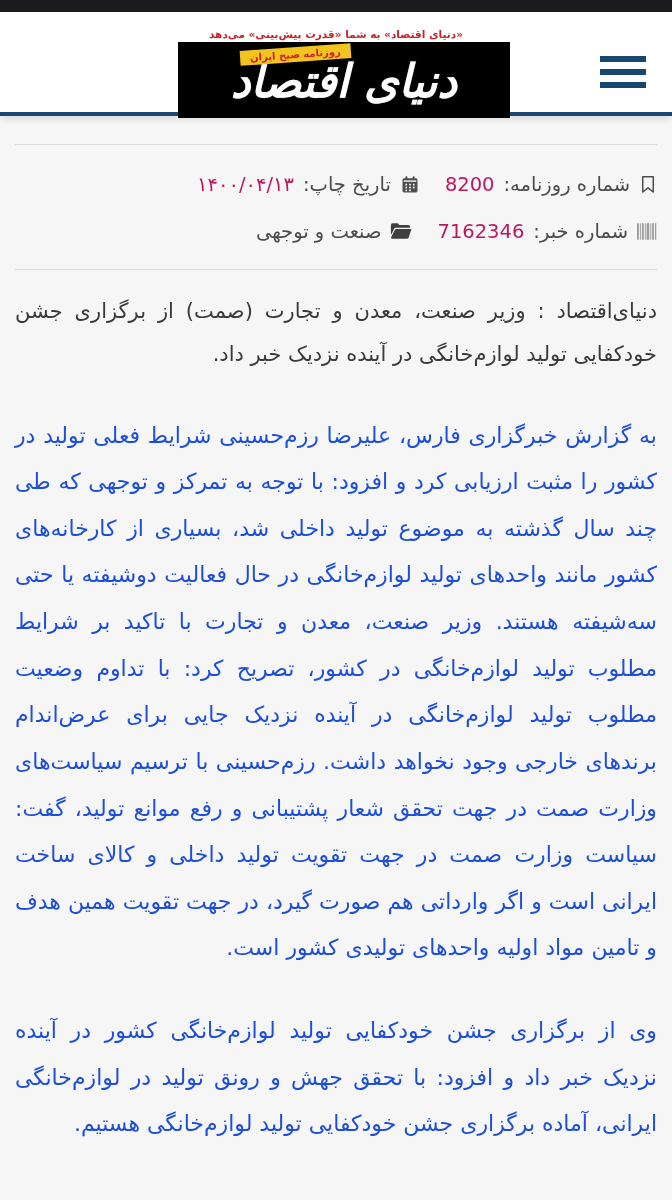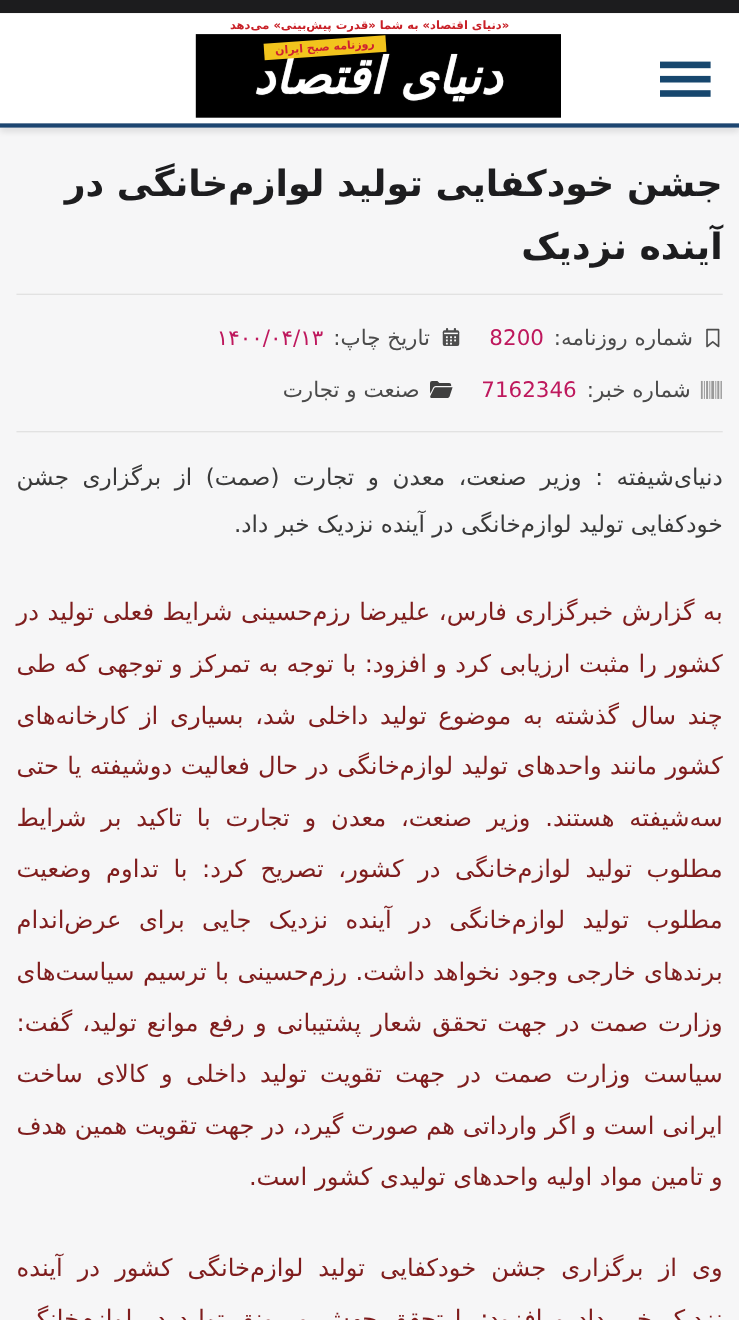--- a/index.html
+++ b/index.html
@@ -9,21 +9,21 @@
     font-family: "DejaVu Sans", sans-serif;
     direction: rtl;
   }
   
   .topbar { height: 12px; background: #1c1c1e; }
 
   
   .site-header { background: #ffffff; height: 100px; position: relative; }
   .tagline {
     text-align: center; color: #c92128; font-size: 10.5px; font-weight: bold;
-    padding-top: 5px; letter-spacing: 0;
+    padding-top: 16px; letter-spacing: 0;
   }
   .logo-box {
     position: relative; width: 332px; height: 76px; margin: 2px auto 0;
     background: #000000; display: flex; align-items: center; justify-content: center;
     transform: translateX(8px);
   }
   .logo-text {
     color: #ffffff; font-size: 44px; font-weight: bold; font-style: italic;
     letter-spacing: -2px; white-space: nowrap; transform: scaleY(1.04);
     text-shadow: 0 0 1px rgba(255,255,255,.6);
@@ -57,21 +57,21 @@
   .meta .value { color: #be185d; }
   .category-link { color: #4b4b4b; text-decoration: none; }
 
   
   .lead {
     margin: 20px 1px 0; font-size: 21px; line-height: 2.06;
     color: #3a3a3a; text-align: justify;
   }
   .body-par {
     margin: 36px 1px 0; font-size: 22px; line-height: 2.12;
-    color: #7f1d1d; text-align: justify;
+    color: #1d4ed8; text-align: justify;
   }
   .body-par:last-child { margin-bottom: 30px; }
 </style>
 </head>
 <body>
 
 <div class="topbar"></div>
 
 <header class="site-header">
   <div class="tagline">«دنیای اقتصاد» به شما «قدرت پیش‌بینی» می‌دهد</div>
@@ -81,21 +81,20 @@
   </div>
   <button class="menu-btn" aria-label="menu">
     <span class="bar"></span>
     <span class="bar"></span>
     <span class="bar"></span>
   </button>
 </header>
 <div class="blue-rule"></div>
 
 <main class="content">
-  <h1 class="title">جشن خودکفایی تولید لوازم‌خانگی در آینده نزدیک</h1>
 
   <hr class="divider">
 
   <section class="meta">
     <div class="meta-row">
       <span class="icon">
         <svg width="18" height="21" viewBox="0 0 24 26">
             <path d="M5 2.5h14V23l-7-5.6L5 23z" fill="none" stroke="#4e4e4e" stroke-width="2" stroke-linejoin="round"></path>
           </svg>
       </span>
@@ -137,23 +136,23 @@
         </svg>
       </span>
       <span class="label">شماره خبر:</span>
       <span class="value">7162346</span>
       <span class="icon gap-before">
         <svg width="22" height="19" viewBox="0 0 24 20" fill="#3f3f3f">
           <path d="M1 3a2 2 0 0 1 2-2h5.3l2 2H20a2 2 0 0 1 2 2v1H6.6a2.6 2.6 0 0 0-2.4 1.6L1.4 13.6A14 14 0 0 1 1 11z"></path>
           <path d="M6.9 7.2h16.5l-3 9.4a2 2 0 0 1-1.9 1.4H2.4a1.3 1.3 0 0 1-1.2-1.7L5 8.6a2 2 0 0 1 1.9-1.4z"></path>
         </svg>
       </span>
-      <a class="category-link" href="#">صنعت و تجارت</a>
+      <a class="category-link" href="#">صنعت و توجهی</a>
     </div>
   </section>
 
   <hr class="divider">
 
-  <p class="lead">دنیای‌شیفته : وزیر صنعت، معدن و تجارت (صمت) از برگزاری جشن خودکفایی تولید لوازم‌خانگی در آینده نزدیک خبر داد.</p>
+  <p class="lead">دنیای‌اقتصاد : وزیر صنعت، معدن و تجارت (صمت) از برگزاری جشن خودکفایی تولید لوازم‌خانگی در آینده نزدیک خبر داد.</p>
 
   <p class="body-par">به گزارش خبرگزاری فارس، علیرضا رزم‌حسینی شرایط فعلی تولید در کشور را مثبت ارزیابی کرد و افزود: با توجه به تمرکز و توجهی که طی چند سال گذشته به موضوع تولید داخلی شد، بسیاری از کارخانه‌های کشور مانند واحدهای تولید لوازم‌خانگی در حال فعالیت دوشیفته یا حتی سه‌شیفته هستند. وزیر صنعت، معدن و تجارت با تاکید بر شرایط مطلوب تولید لوازم‌خانگی در کشور، تصریح کرد: با تداوم وضعیت مطلوب تولید لوازم‌خانگی در آینده نزدیک جایی برای عرض‌اندام برندهای خارجی وجود نخواهد داشت. رزم‌حسینی با ترسیم سیاست‌های وزارت صمت در جهت تحقق شعار پشتیبانی و رفع موانع تولید، گفت: سیاست وزارت صمت در جهت تقویت تولید داخلی و کالای ساخت ایرانی است و اگر وارداتی هم صورت گیرد، در جهت تقویت همین هدف و تامین مواد اولیه واحدهای تولیدی کشور است.</p>
   <p class="body-par">وی از برگزاری جشن خودکفایی تولید لوازم‌خانگی کشور در آینده نزدیک خبر داد و افزود: با تحقق جهش و رونق تولید در لوازم‌خانگی ایرانی، آماده برگزاری جشن خودکفایی تولید لوازم‌خانگی هستیم.</p>
 </main>
 
 </body></html>

